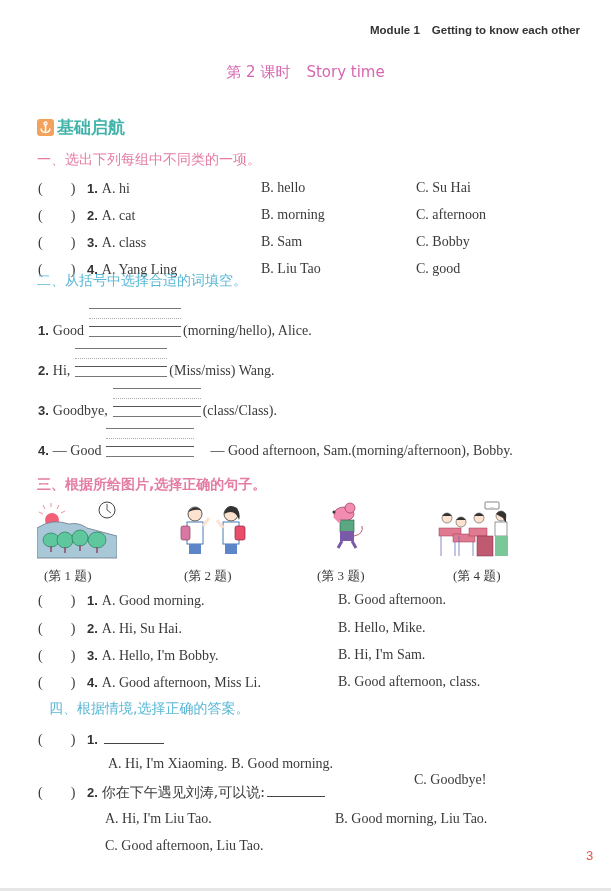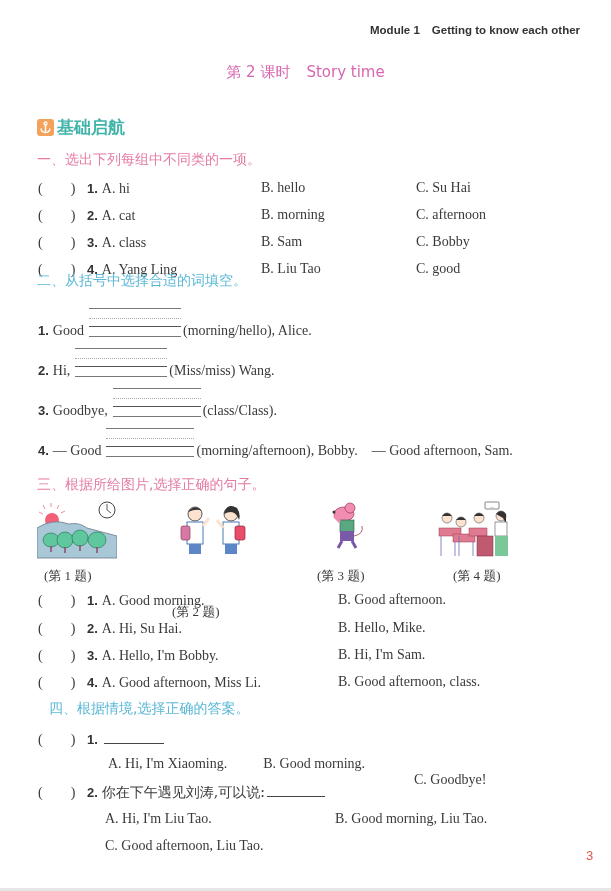--- a/index.html
+++ b/index.html
@@ -121,25 +121,25 @@
 </div>
 <div class="abs row" style="top:441px;">
   <span class="num">4.</span>
   <span>— Good</span>
   <span class="blank-wrap" style="width:88px;margin-left:5px;">
       <span class="l1"></span>
       <span class="l2"></span>
       <span class="l3"></span>
       <span class="l4"></span>
     </span>
+  <span style="margin-left:14px;">— Good afternoon, Sam.</span>
   <span>(morning/afternoon), Bobby.</span>
-  <span style="margin-left:14px;">— Good afternoon, Sam.</span>
-</div>
-
-<div class="abs q-head pink" style="top:476px;">三、根据所给图片,选择正确的句子。</div>
+</div>
+
+<div class="abs q-head pink" style="top:476px;font-weight:bold;">三、根据所给图片,选择正确的句子。</div>
 
 <div class="pic" style="left:37px;">
   <svg width="80" height="62" viewBox="0 0 80 62">
     <g stroke="#e97080" stroke-width="0.8">
         <line x1="6" y1="14" x2="2" y2="12"></line>
         <line x1="8" y1="9" x2="6" y2="5"></line>
         <line x1="14" y1="7" x2="14" y2="3"></line>
         <line x1="20" y1="9" x2="22" y2="5"></line>
         <line x1="24" y1="13" x2="28" y2="11"></line>
       </g>
@@ -221,21 +221,21 @@
     <g stroke="#6a6ab8" stroke-width="0.8">
         <line x1="4" y1="36" x2="4" y2="56"></line>
         <line x1="22" y1="36" x2="22" y2="56"></line>
         <line x1="18" y1="42" x2="18" y2="56"></line>
         <line x1="36" y1="42" x2="36" y2="56"></line>
       </g>
   </svg>
 </div>
 
 <div class="abs caption" style="left:44px;">(第 1 题)</div>
-<div class="abs caption" style="left:172px;margin-top:36px;">(第 2 题)</div>
+<div class="abs caption" style="left:184px;">(第 2 题)</div>
 <div class="abs caption" style="left:317px;">(第 3 题)</div>
 <div class="abs caption" style="left:453px;">(第 4 题)</div>
 
 <div class="abs row" style="top:592px;width:540px;">
   <span class="paren">(　　)</span>
   <span class="num">1.</span>
   <span>A.  Good morning.</span>
   <span class="opt" style="left:300px;">B.  Good afternoon.</span>
 </div>
 <div class="abs row" style="top:620px;width:540px;">
@@ -257,21 +257,21 @@
   <span class="opt" style="left:300px;">B.  Good afternoon, class.</span>
 </div>
 
 <div class="abs q-head blue" style="top:700px;margin-left:12px;">四、根据情境,选择正确的答案。</div>
 
 <div class="abs row" style="top:730px;">
   <span class="paren">(　　)</span>
   <span class="num">1.</span>
   <span class="underline" style="width:60px;margin-left:2px;"></span>
 </div>
-<div class="abs row" style="top:756px;left:108px;width:440px;gap:32px;">
+<div class="abs row" style="top:756px;left:108px;width:440px;">
   <span>A.  Hi, I'm Xiaoming.</span>
   <span style="margin-left:4px;">B.  Good morning.</span>
   <span class="opt" style="left:306px;margin-top:16px;">C.  Goodbye!</span>
 </div>
 
 <div class="abs row" style="top:783px;">
   <span class="paren">(　　)</span>
   <span class="num">2.</span>
   <span style="font-family:'DejaVu Serif',serif;font-size:14px;">你在下午遇见刘涛,可以说:</span>
   <span class="underline" style="width:58px;margin-left:2px;"></span>

